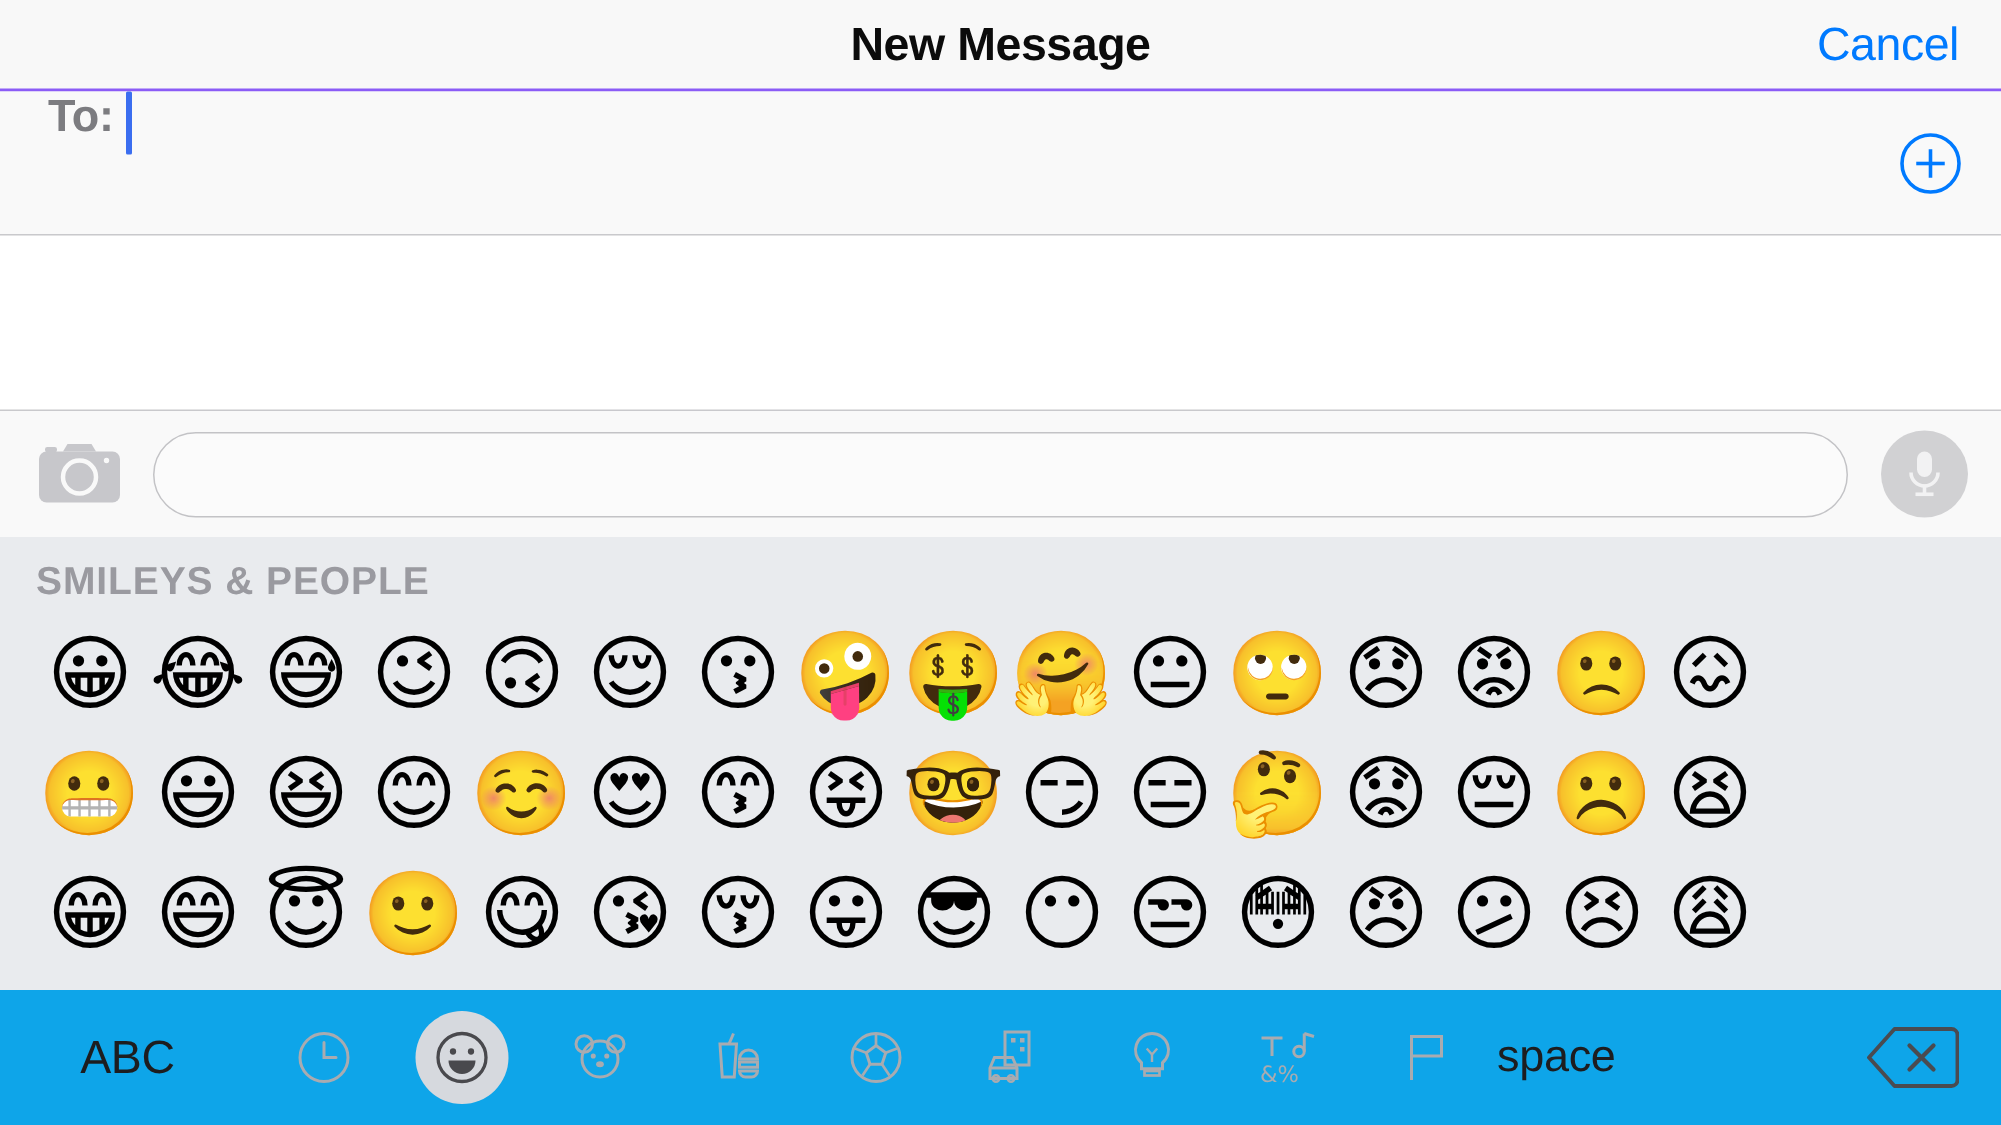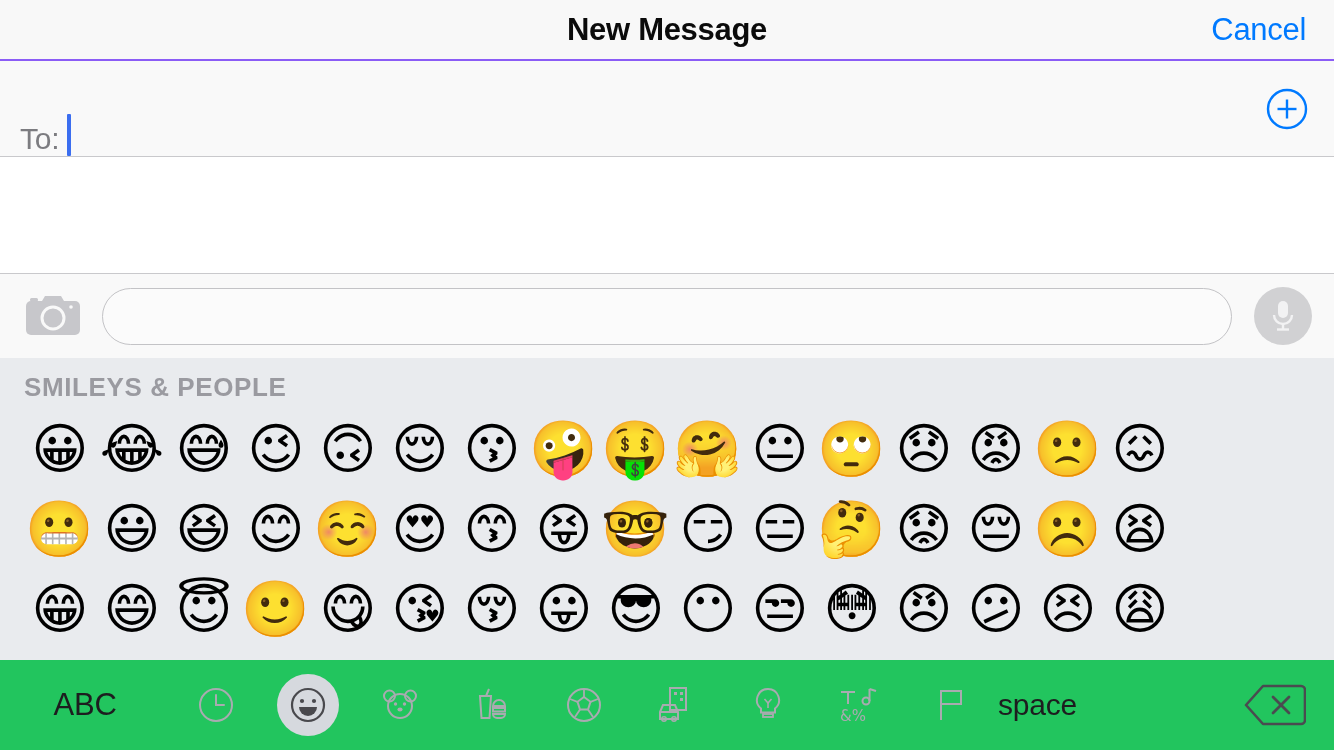--- a/index.html
+++ b/index.html
@@ -49,22 +49,23 @@
   }
 
   
   .to-row {
     position: relative;
     height: 96px;
     flex: 0 0 96px;
     background: #f9f9f9;
     border-bottom: 1px solid #c9c9cc;
     display: flex;
-    align-items: flex-end;
-    padding-left: 20px;
+    align-items: flex-start;
+    padding-left: 32px;
+    font-weight: bold;
   }
   .to-label {
     font-size: 30px;
     color: #7c7c80;
     letter-spacing: -0.2px;
   }
   .to-caret {
     width: 4px;
     height: 42px;
     background: #3b6ef0;
@@ -160,21 +161,21 @@
     align-items: center;
     justify-content: center;
     font-size: 55px;
     line-height: 1;
     font-family: "DejaVu Sans", sans-serif;
   }
 
   
   .kb-bar {
     flex: 0 0 90px;
-    background: #22c55e;
+    background: #0ea5e9;
     display: flex;
     align-items: center;
     position: relative;
   }
   .kb-abc {
     width: 170px;
     flex: 0 0 170px;
     text-align: center;
     font-size: 31px;
     color: #1d1d1f;

